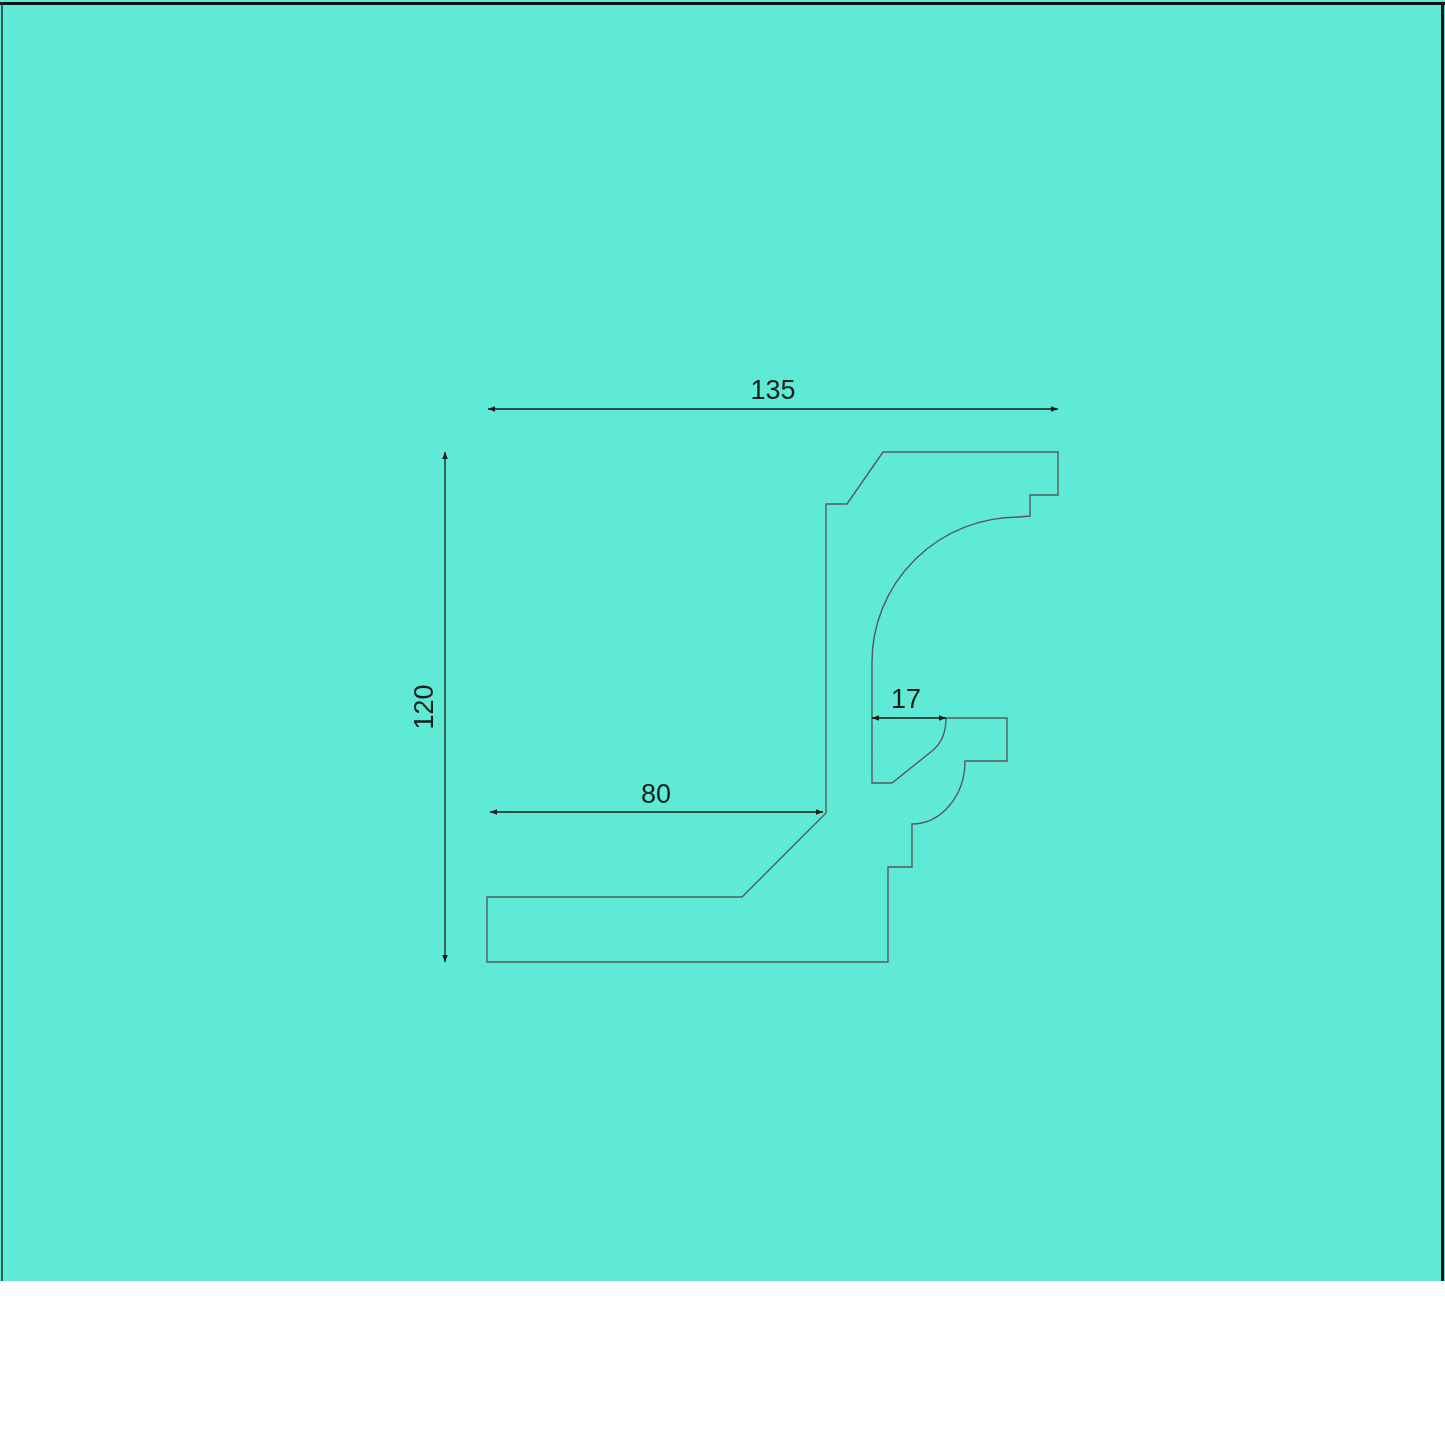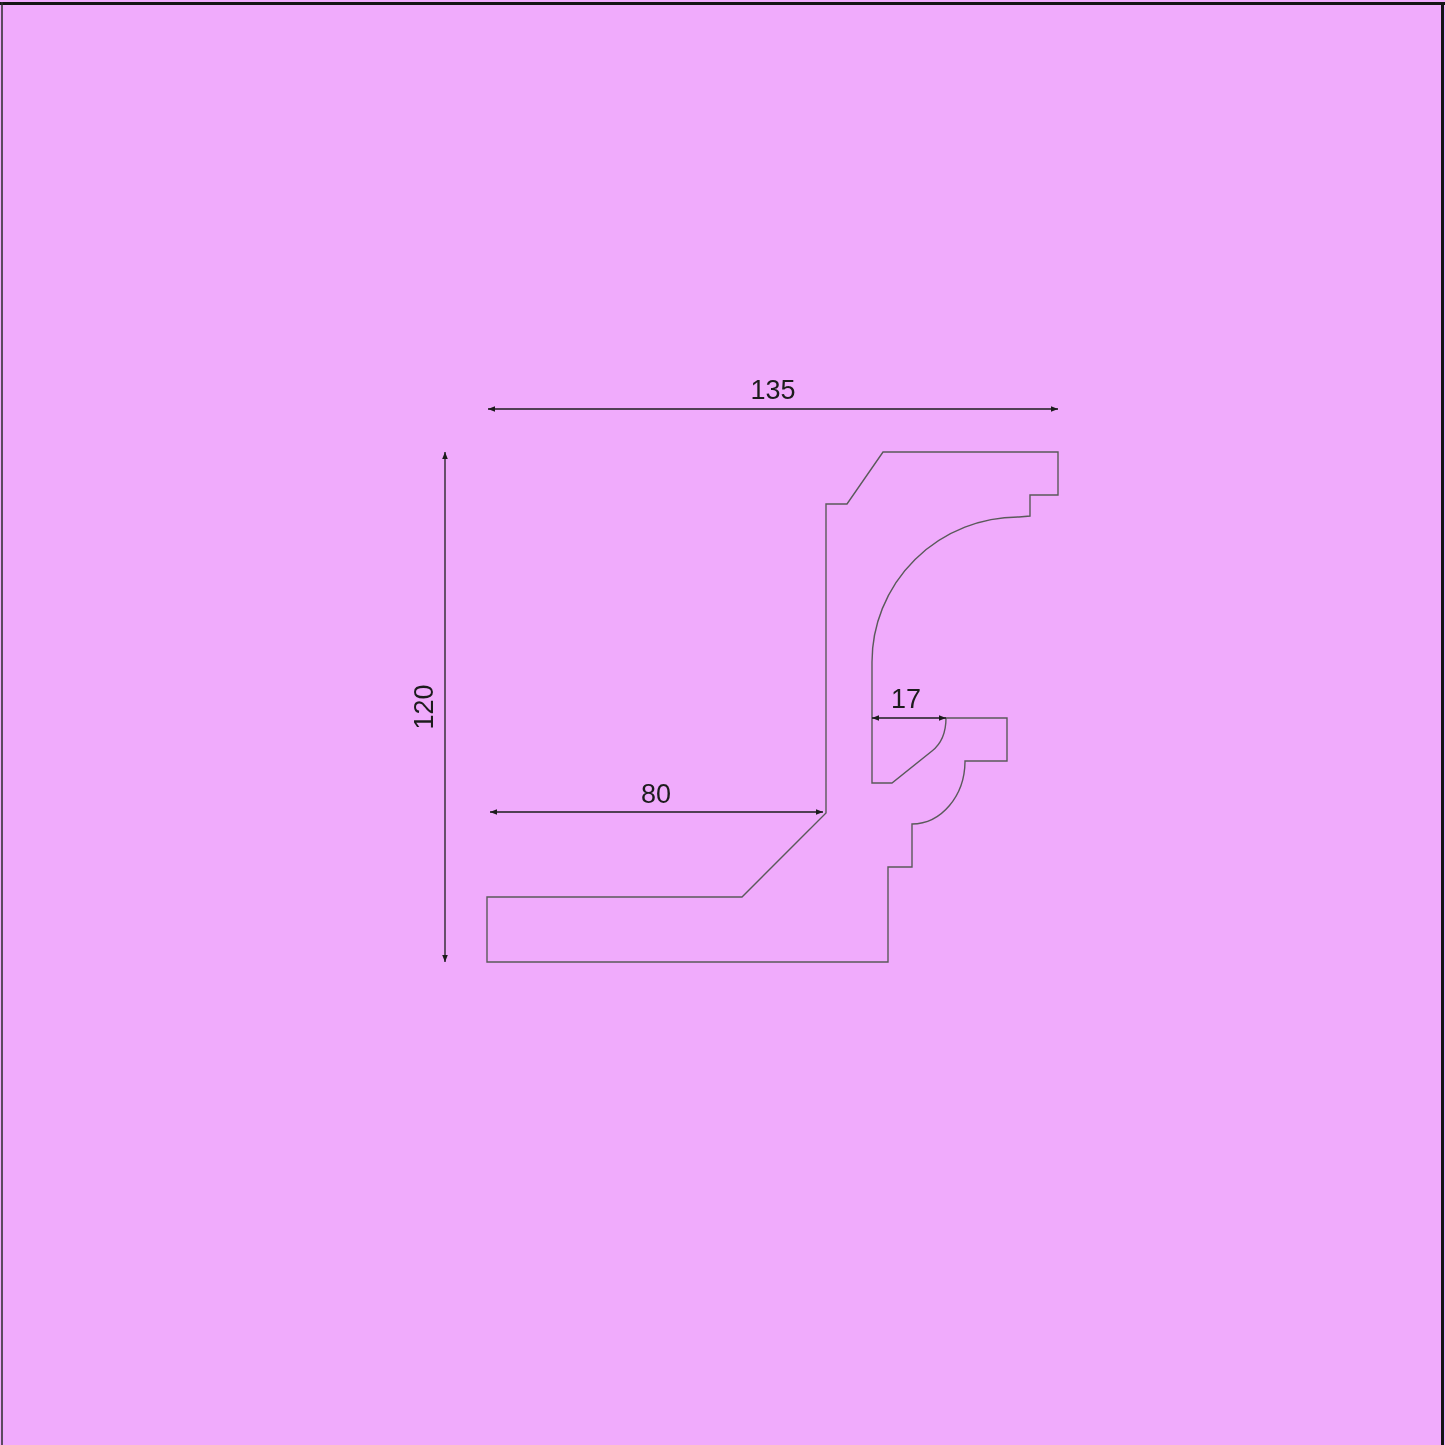--- a/index.html
+++ b/index.html
@@ -3,22 +3,22 @@
 <meta charset="utf-8">
 <style>
   html, body {
     margin: 0;
     padding: 0;
     background: #ffffff;
   }
   .page {
     position: relative;
     width: 1445px;
-    height: 1445px;
-    background: #f0abfc;
+    height: 1281px;
+    background: #5eead4;
     overflow: hidden;
     font-family: "Liberation Sans", sans-serif;
   }
   svg { display: block; }
   .dim-text {
     font-family: "Liberation Sans", sans-serif;
     font-size: 27px;
     fill: #1c1c1c;
   }
 </style>

